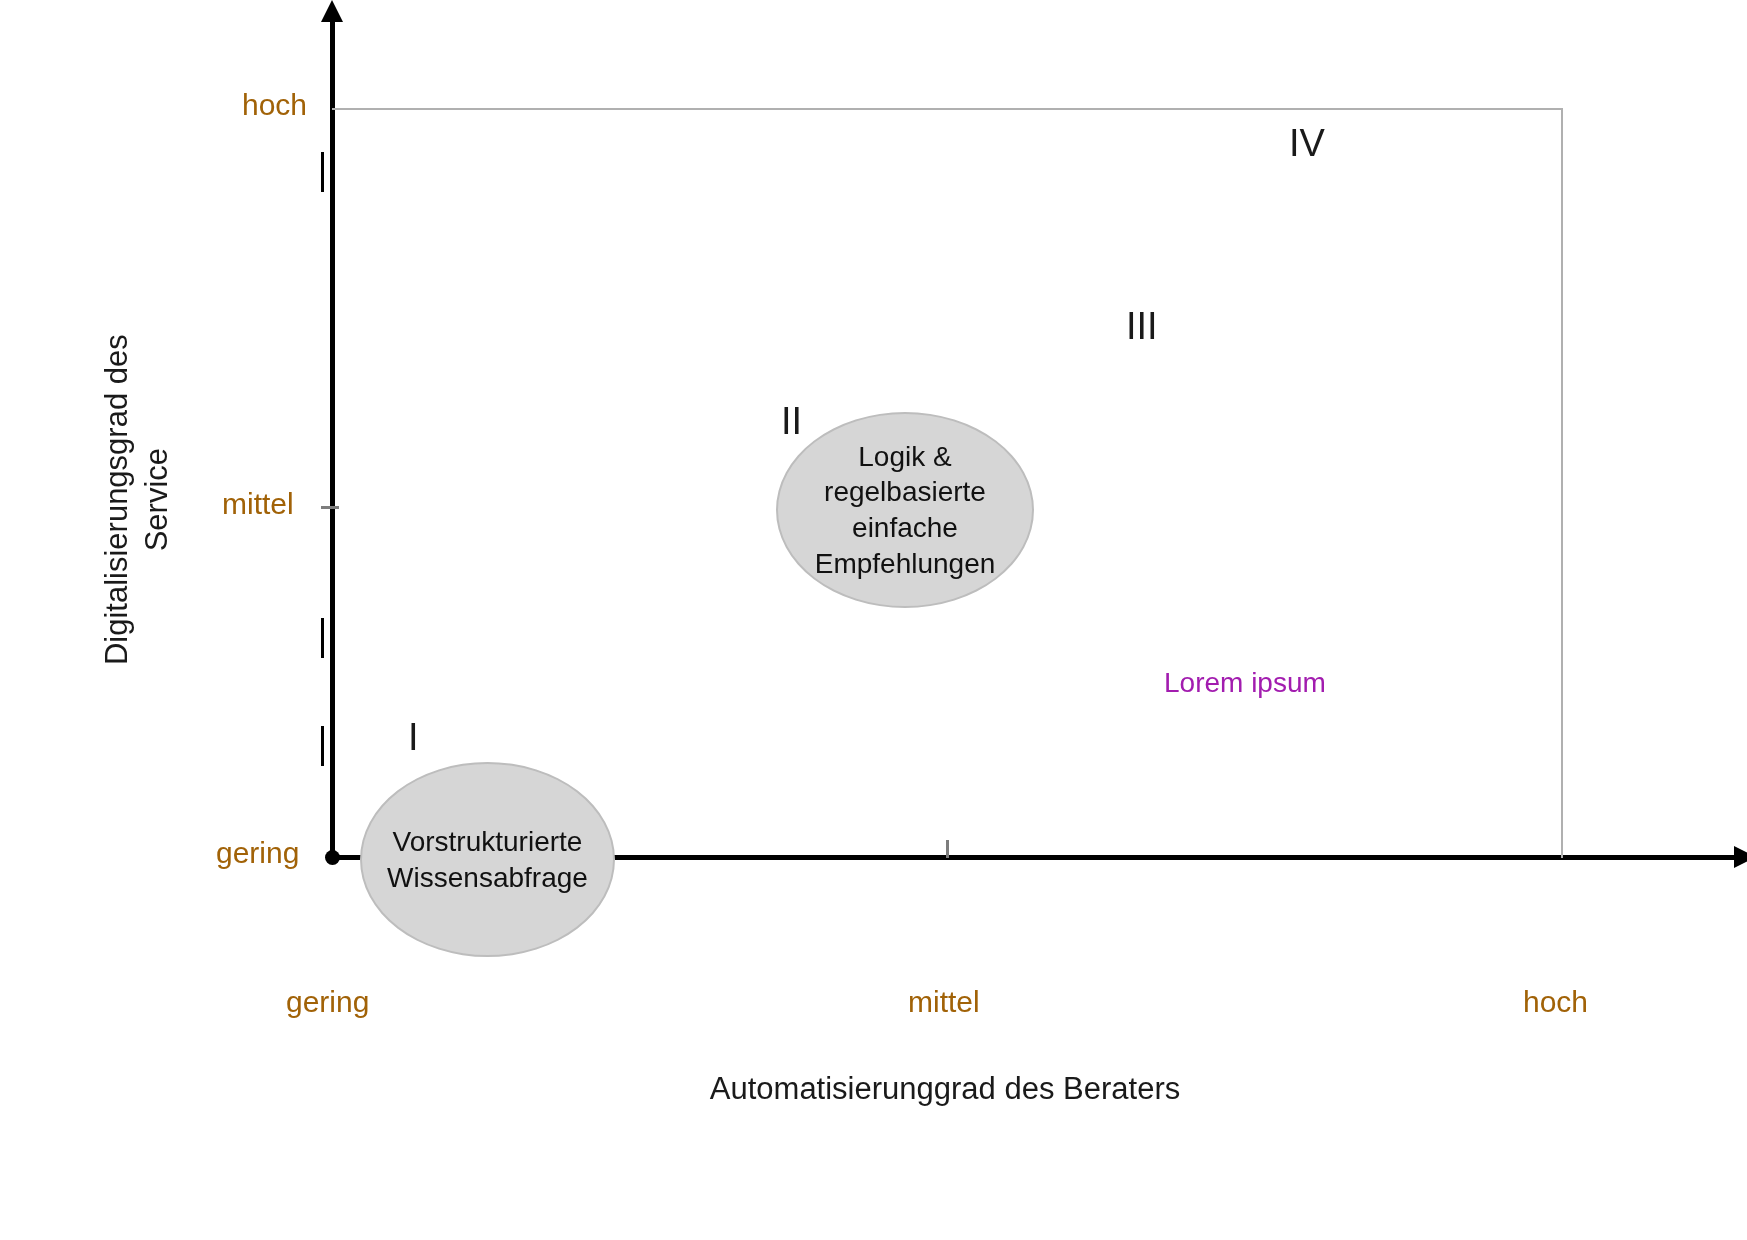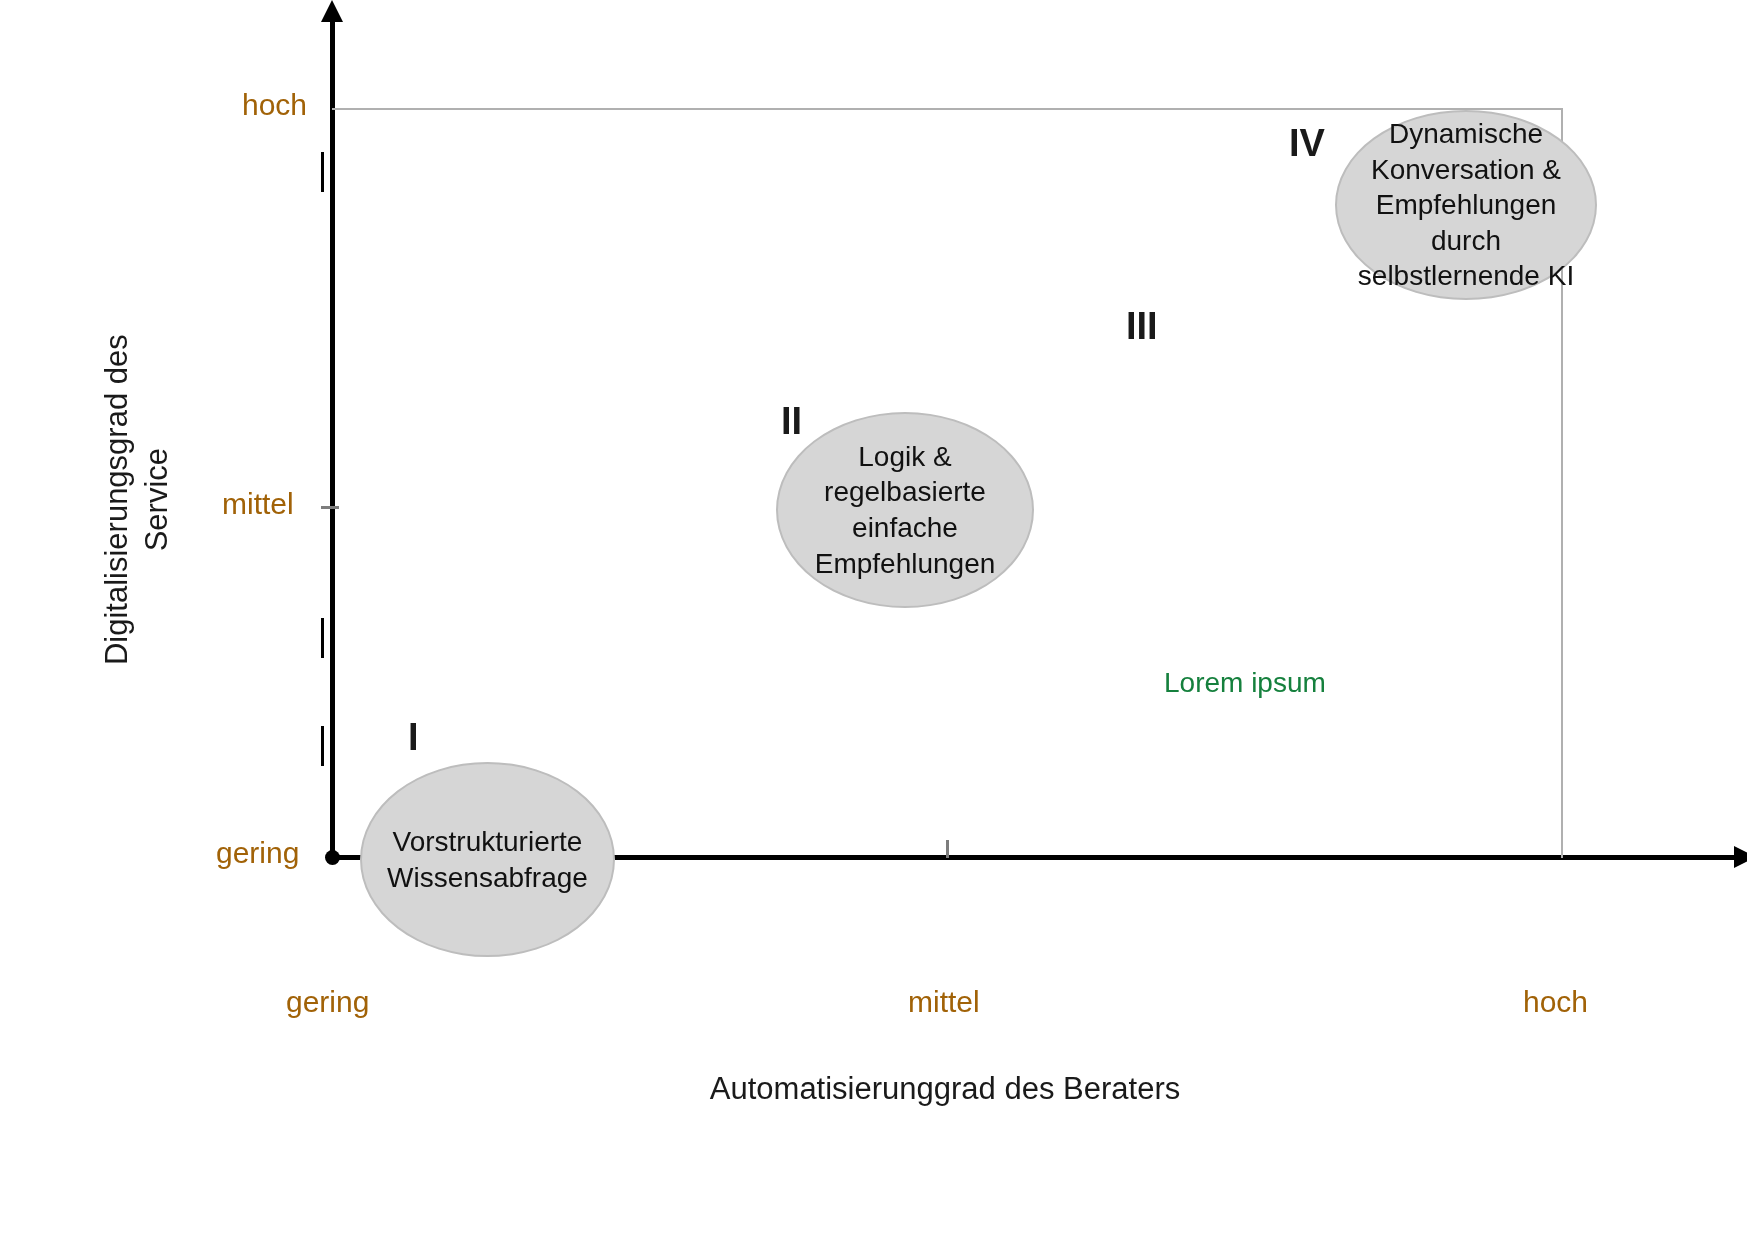--- a/index.html
+++ b/index.html
@@ -172,42 +172,42 @@
     text-align: center;
     font-size: 28px;
     line-height: 1.27;
     color: #111111;
     box-sizing: border-box;
     padding: 4px 10px;
   }
   .roman-label {
     position: absolute;
     font-size: 38px;
-    font-weight: bold;
+    font-weight: normal;
     color: #1a1a1a;
   }
 
   #bubble-1 { left: 360px; top: 762px; width: 255px; height: 195px; }
   #roman-1 { left: 408px; top: 716px; }
 
   #bubble-2 { left: 776px; top: 412px; width: 258px; height: 196px; }
   #roman-2 { left: 781px; top: 400px; }
 
   #bubble-3 { left: 1105px; top: 338px; width: 258px; height: 183px; }
   #roman-3 { left: 1126px; top: 305px; }
 
   #bubble-4 { left: 1335px; top: 110px; width: 262px; height: 190px; }
   #roman-4 { left: 1289px; top: 122px; }
 
   #annotation-lorem {
     position: absolute;
     left: 1164px;
     top: 667px;
     font-size: 28px;
-    color: #15803d;
+    color: #a21caf;
     white-space: nowrap;
   }
 </style>
 </head>
 <body>
 
 <div id="chart-root">
 
   <div class="axis-line" id="y-axis-line"></div>
   <div class="axis-line" id="x-axis-line"></div>
@@ -237,17 +237,16 @@
 
   <div class="roman-label" id="roman-1">I</div>
   <div class="bubble" id="bubble-1">Vorstrukturierte Wissensabfrage</div>
 
   <div class="roman-label" id="roman-2">II</div>
   <div class="bubble" id="bubble-2">Logik &amp; regelbasierte einfache Empfehlungen</div>
 
   <div class="roman-label" id="roman-3">III</div>
 
   <div class="roman-label" id="roman-4">IV</div>
-  <div class="bubble" id="bubble-4">Dynamische Konversation &amp; Empfehlungen durch selbstlernende KI</div>
 
   <div id="annotation-lorem">Lorem ipsum</div>
 
 </div>
 
 </body></html>

